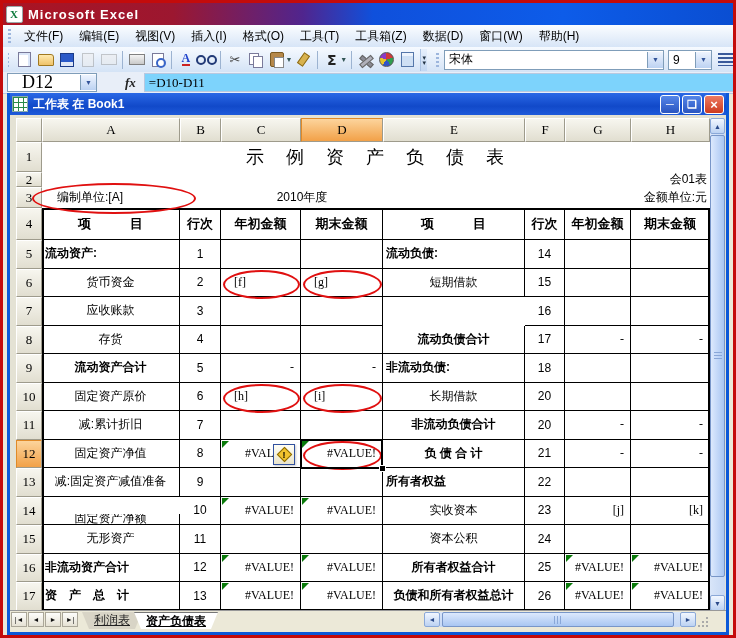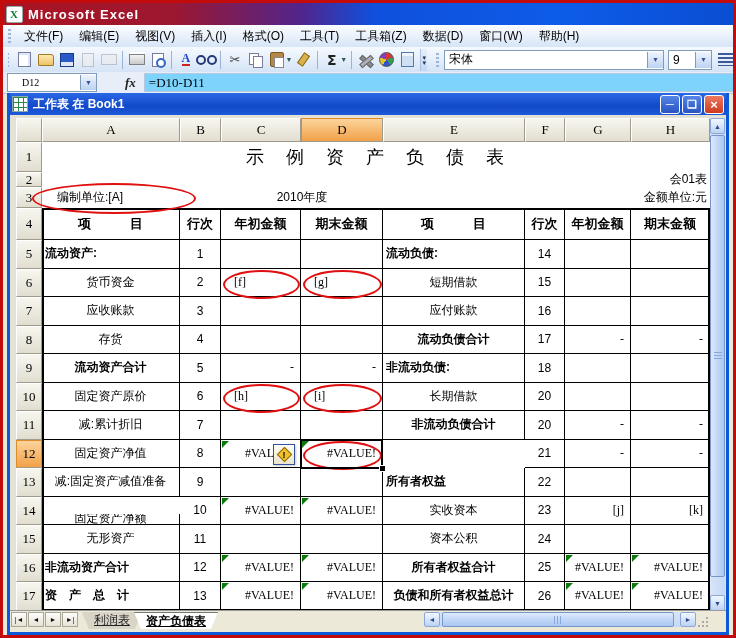--- a/index.html
+++ b/index.html
@@ -56,21 +56,21 @@
   .combo{height:18px;background:#fff;border:1px solid #7f9db9;display:flex;align-items:center;font-size:12px;}
   .combo .cval{flex:1;padding:0 4px;white-space:nowrap;overflow:hidden;}
   .cbtn{width:15px;height:16px;background:linear-gradient(#eef4fe,#bcd2f2);border-left:1px solid #7f9db9;
     display:flex;align-items:center;justify-content:center;font-size:7px;color:#33549a;}
   .alignicon{width:15px;height:13px;margin-left:6px;
     background:repeating-linear-gradient(#3a5a9a 0 2px,transparent 2px 4px);}
   
   .fbar{position:absolute;left:0;top:69px;width:730px;height:21px;background:#e8eef8;border-bottom:1px solid #b8c8e0;
     display:flex;align-items:center;font-size:12px;}
   .namebox{width:88px;height:17px;background:#fff;border:1px solid #7f9db9;margin-left:4px;display:flex;align-items:center;}
-  .namebox .nv{flex:1;padding-left:14px;font-family:"Liberation Serif",serif;font-size:10px;}
+  .namebox .nv{flex:1;padding-left:14px;font-family:"Liberation Serif",serif;font-size:18px;}
   .fx{font:italic bold 13px "Liberation Serif",serif;color:#222;margin:0 8px 0 28px;}
   .finput{flex:1;height:17px;background:#7dd3fc;border:1px solid #b8c8e0;border-right:none;
     font:13px "Liberation Serif",serif;padding-left:4px;display:flex;align-items:center;}
   
   .docwin{position:absolute;left:4px;top:90px;width:722px;height:542px;border:3px solid #0c59d8;border-top:none;
     background:#ece9d8;box-sizing:border-box;}
   .dtitle{height:22px;background:linear-gradient(#2a68e6,#1149c9 60%,#1e5ada);display:flex;align-items:center;
     color:#fff;font-weight:bold;font-size:12px;}
   .sheeticon{width:14px;height:14px;background:#fff;border:1px solid #8aa;margin:0 5px 0 2px;
     background-image:linear-gradient(#2a8a4a 1px,transparent 1px),linear-gradient(90deg,#2a8a4a 1px,transparent 1px);
@@ -287,21 +287,20 @@
             <div class="c tb avl val" style="grid-area: 7 / 4;">[f]</div>
             <div class="c tb avl val" style="grid-area: 7 / 5;">[g]</div>
             <div class="c tb" style="grid-area: 7 / 6;">短期借款</div>
             <div class="c tb" style="grid-area: 7 / 7;">15</div>
             <div class="c tb" style="grid-area: 7 / 8;"></div>
             <div class="c tb" style="grid-area: 7 / 9;"></div>
             <div class="c tb" style="grid-area: 8 / 2;">应收账款</div>
             <div class="c tb" style="grid-area: 8 / 3;">3</div>
             <div class="c tb" style="grid-area: 8 / 4;"></div>
             <div class="c tb" style="grid-area: 8 / 5;"></div>
-            <div class="c tb" style="grid-area: 8 / 6;">应付账款</div>
             <div class="c tb" style="grid-area: 8 / 7;">16</div>
             <div class="c tb" style="grid-area: 8 / 8;"></div>
             <div class="c tb" style="grid-area: 8 / 9;"></div>
             <div class="c tb" style="grid-area: 9 / 2;">存货</div>
             <div class="c tb" style="grid-area: 9 / 3;">4</div>
             <div class="c tb" style="grid-area: 9 / 4;"></div>
             <div class="c tb" style="grid-area: 9 / 5;"></div>
             <div class="c tb bd" style="grid-area: 9 / 6;">流动负债合计</div>
             <div class="c tb" style="grid-area: 9 / 7;">17</div>
             <div class="c tb arv val" style="grid-area: 9 / 8;">-</div>
@@ -327,20 +326,21 @@
             <div class="c tb" style="grid-area: 12 / 4;"></div>
             <div class="c tb" style="grid-area: 12 / 5;"></div>
             <div class="c tb bd" style="grid-area: 12 / 6;">非流动负债合计</div>
             <div class="c tb" style="grid-area: 12 / 7;">20</div>
             <div class="c tb arv val" style="grid-area: 12 / 8;">-</div>
             <div class="c tb arv val" style="grid-area: 12 / 9;">-</div>
             <div class="c tb" style="grid-area: 13 / 2;">固定资产净值</div>
             <div class="c tb" style="grid-area: 13 / 3;">8</div>
             <div class="c tb arv val" style="grid-area: 13 / 4;">#VALUE!</div>
             <div class="c tb arv val" style="grid-area: 13 / 5;">#VALUE!</div>
+            <div class="c tb bd" style="grid-area: 13 / 6;">负 债 合 计</div>
             <div class="c tb" style="grid-area: 13 / 7;">21</div>
             <div class="c tb arv val" style="grid-area: 13 / 8;">-</div>
             <div class="c tb arv val" style="grid-area: 13 / 9;">-</div>
             <div class="c tb" style="grid-area: 14 / 2;">减:固定资产减值准备</div>
             <div class="c tb" style="grid-area: 14 / 3;">9</div>
             <div class="c tb" style="grid-area: 14 / 4;"></div>
             <div class="c tb" style="grid-area: 14 / 5;"></div>
             <div class="c tb bd al" style="grid-area: 14 / 6;">所有者权益</div>
             <div class="c tb" style="grid-area: 14 / 7;">22</div>
             <div class="c tb" style="grid-area: 14 / 8;"></div>

